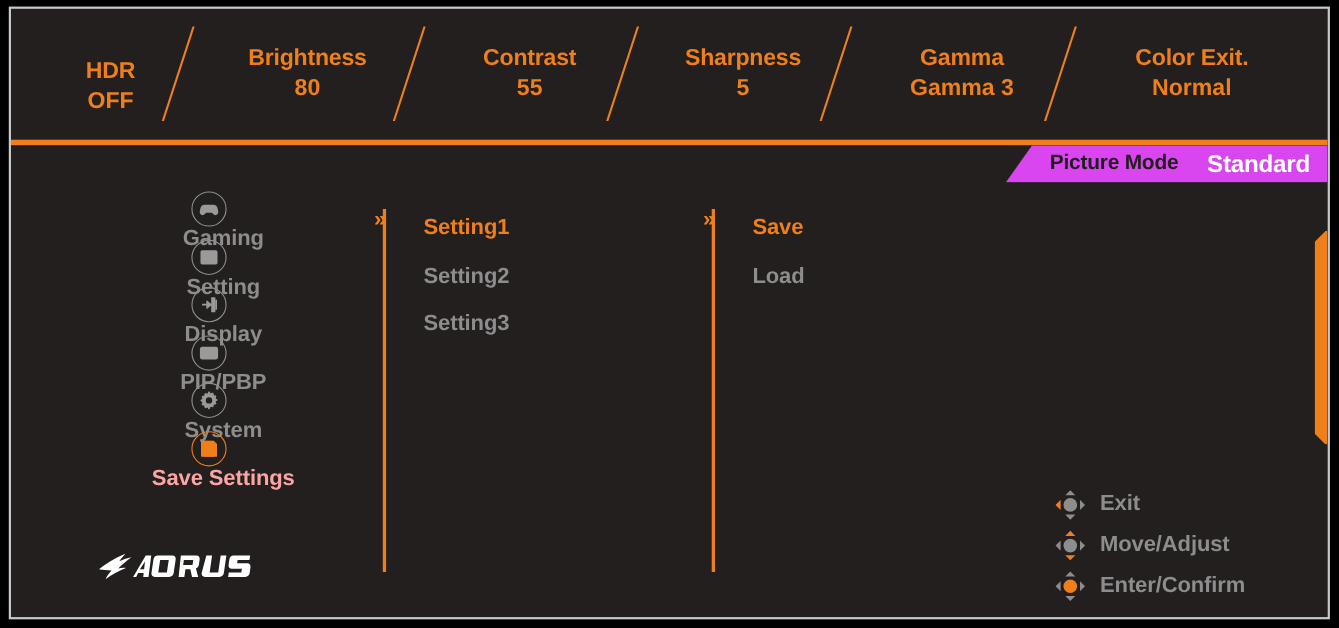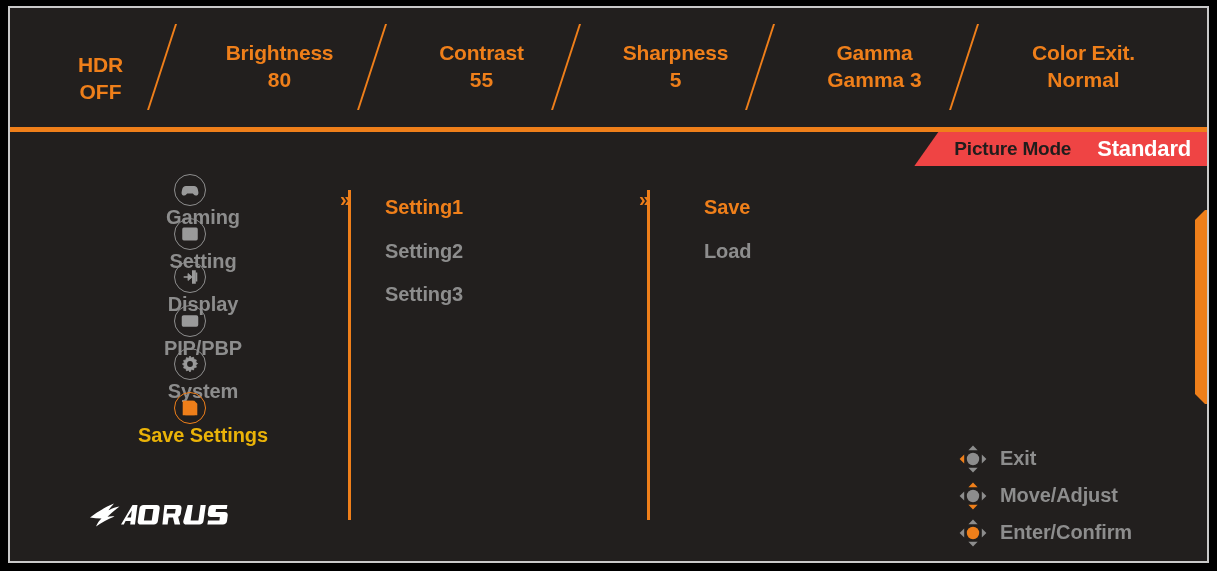--- a/index.html
+++ b/index.html
@@ -85,21 +85,21 @@
     height: 5px;
     background: #ef7f1a;
   }
 
   
   #mode-tab {
     position: absolute;
     right: 0;
     top: 124px;
     height: 34px;
-    background: #ef4444;
+    background: #d946ef;
     display: flex;
     align-items: center;
     padding: 0 16px 0 40px;
     box-sizing: border-box;
     clip-path: polygon(24px 0, 100% 0, 100% 100%, 0 100%);
   }
   #mode-tab .mode-name {
     color: #201d1c;
     font-size: 19px;
     font-weight: bold;
@@ -152,21 +152,21 @@
   .side-icon .st { fill: #9a9a9a; stroke: #9a9a9a; }
   .side-item.active .side-icon { border-color: #ef7f1a; }
   .side-item.active .side-icon .st { fill: #ef7f1a; stroke: #ef7f1a; }
   .side-label {
     margin-left: 26px;
     font-size: 20px;
     font-weight: bold;
     color: #8d8d8d;
     letter-spacing: -0.1px;
   }
-  .side-item.active .side-label { color: #eab308; }
+  .side-item.active .side-label { color: #fca5a5; }
 
   
   #logo {
     position: absolute;
     left: 78px;
     top: 490px;
     width: 170px;
     height: 34px;
   }
 
@@ -192,21 +192,21 @@
 
   
   #col2 {
     position: absolute;
     left: 375px;
     top: 178px;
     width: 230px;
   }
   #col3 {
     position: absolute;
-    left: 694px;
+    left: 674px;
     top: 178px;
     width: 230px;
   }
   .opt {
     height: 43.5px;
     display: flex;
     align-items: center;
     font-size: 20px;
     font-weight: bold;
     color: #8d8d8d;

